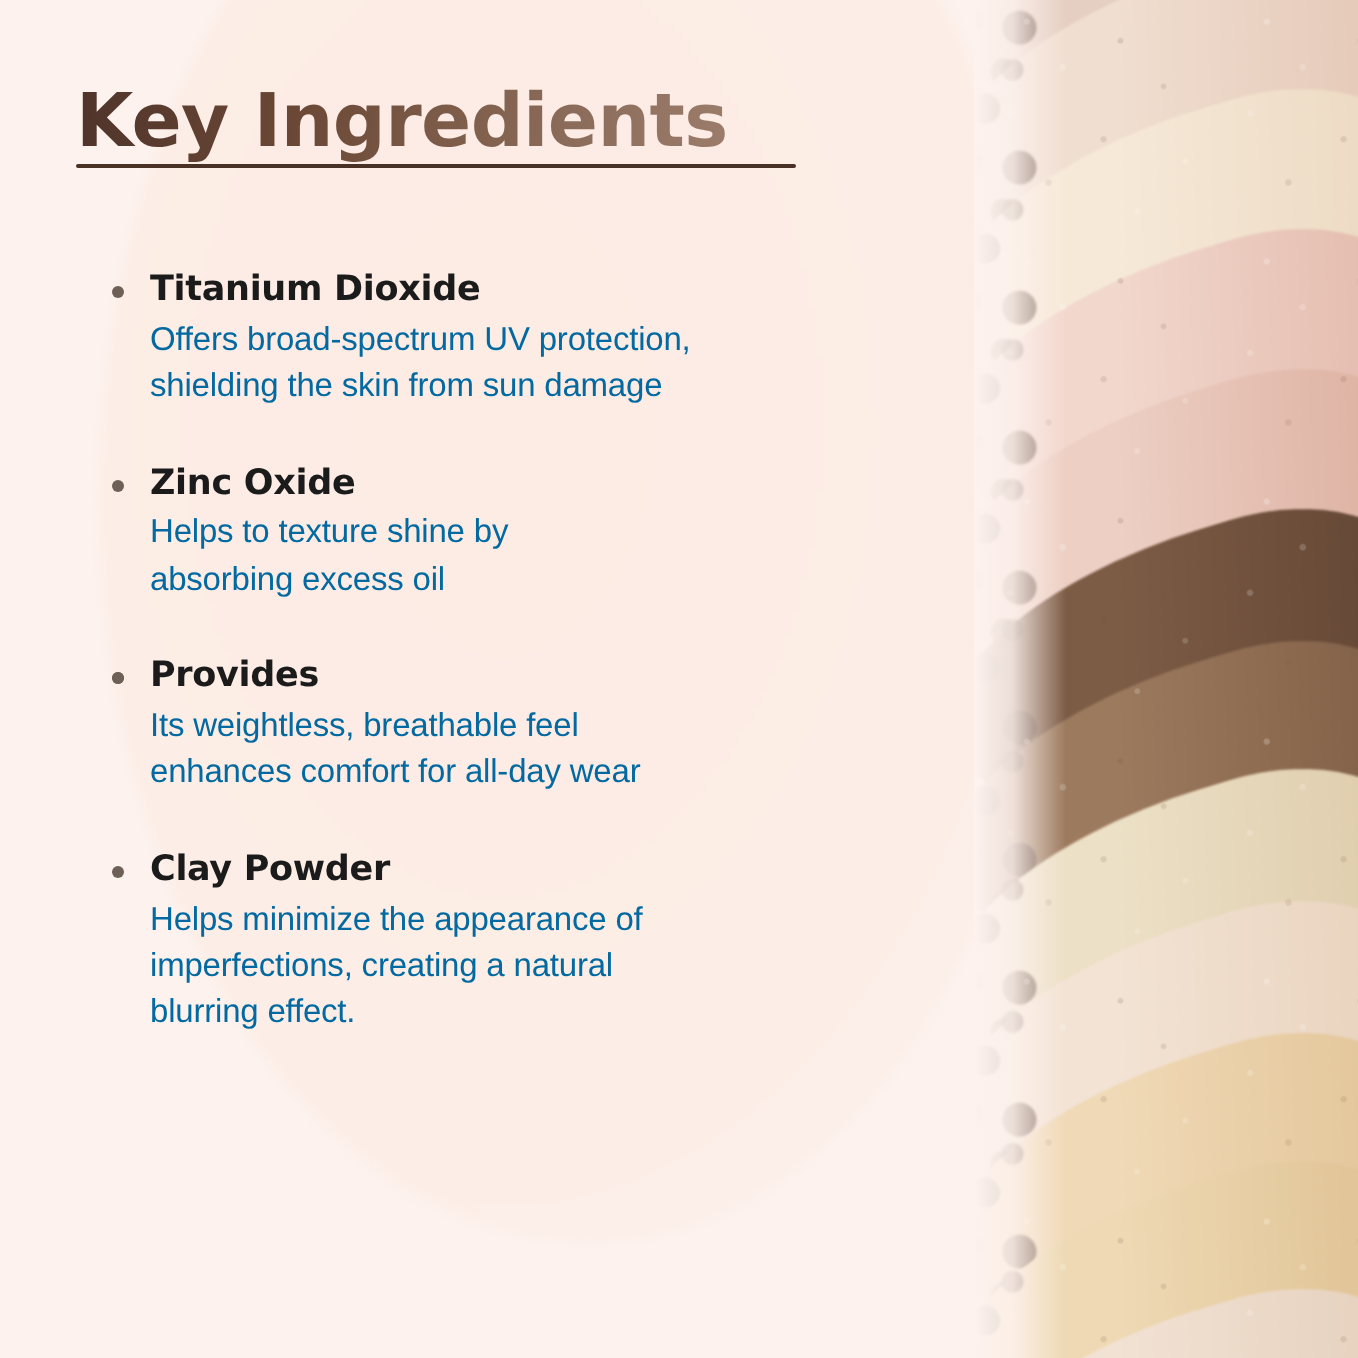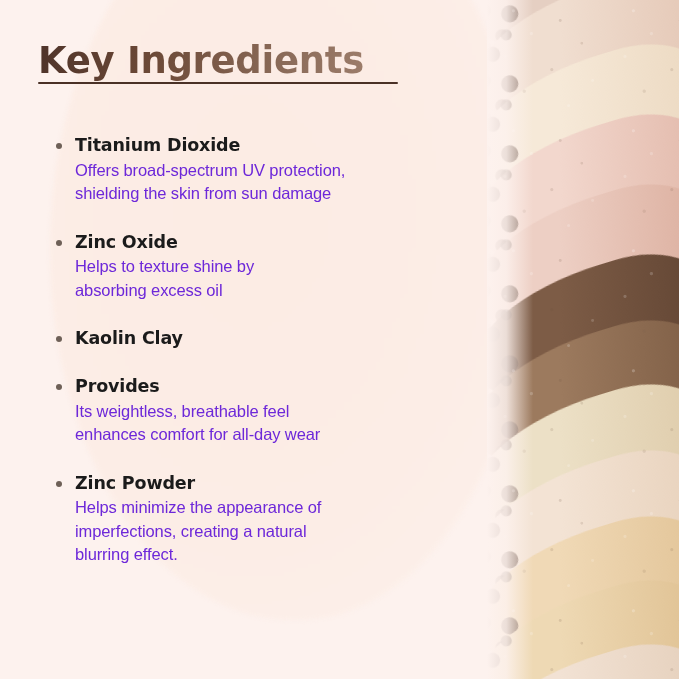--- a/index.html
+++ b/index.html
@@ -194,21 +194,21 @@
     color: #1b1b1b;
     letter-spacing: -0.15px;
     line-height: 1.3;
     margin-bottom: 2px;
   }
   .ingredient-desc {
     display: block;
     font-family: "Liberation Sans", sans-serif;
     font-size: 16.5px;
     font-weight: 400;
-    color: #6d28d9;
+    color: #0369a1;
     letter-spacing: -0.1px;
     line-height: 1.42;
     white-space: pre-line;
   }
 </style>
 </head>
 <body>
 
 <div id="poster">
 
@@ -248,31 +248,30 @@
 shielding the skin from sun damage</span>
         </li>
         <li class="ingredient-item">
           <span class="bullet-dot"></span>
           <span class="ingredient-name">Zinc Oxide</span>
           <span class="ingredient-desc">Helps to texture shine by
 absorbing excess oil</span>
         </li>
         <li class="ingredient-item">
           <span class="bullet-dot"></span>
-          <span class="ingredient-name">Kaolin Clay</span>
         </li>
         <li class="ingredient-item">
           <span class="bullet-dot"></span>
           <span class="ingredient-name">Provides</span>
           <span class="ingredient-desc">Its weightless, breathable feel
 enhances comfort for all-day wear</span>
         </li>
         <li class="ingredient-item">
           <span class="bullet-dot"></span>
-          <span class="ingredient-name">Zinc Powder</span>
+          <span class="ingredient-name">Clay Powder</span>
           <span class="ingredient-desc">Helps minimize the appearance of
 imperfections, creating a natural
 blurring effect.</span>
         </li>
       </ul>
 
   </div>
 </div>
 
 </body></html>

